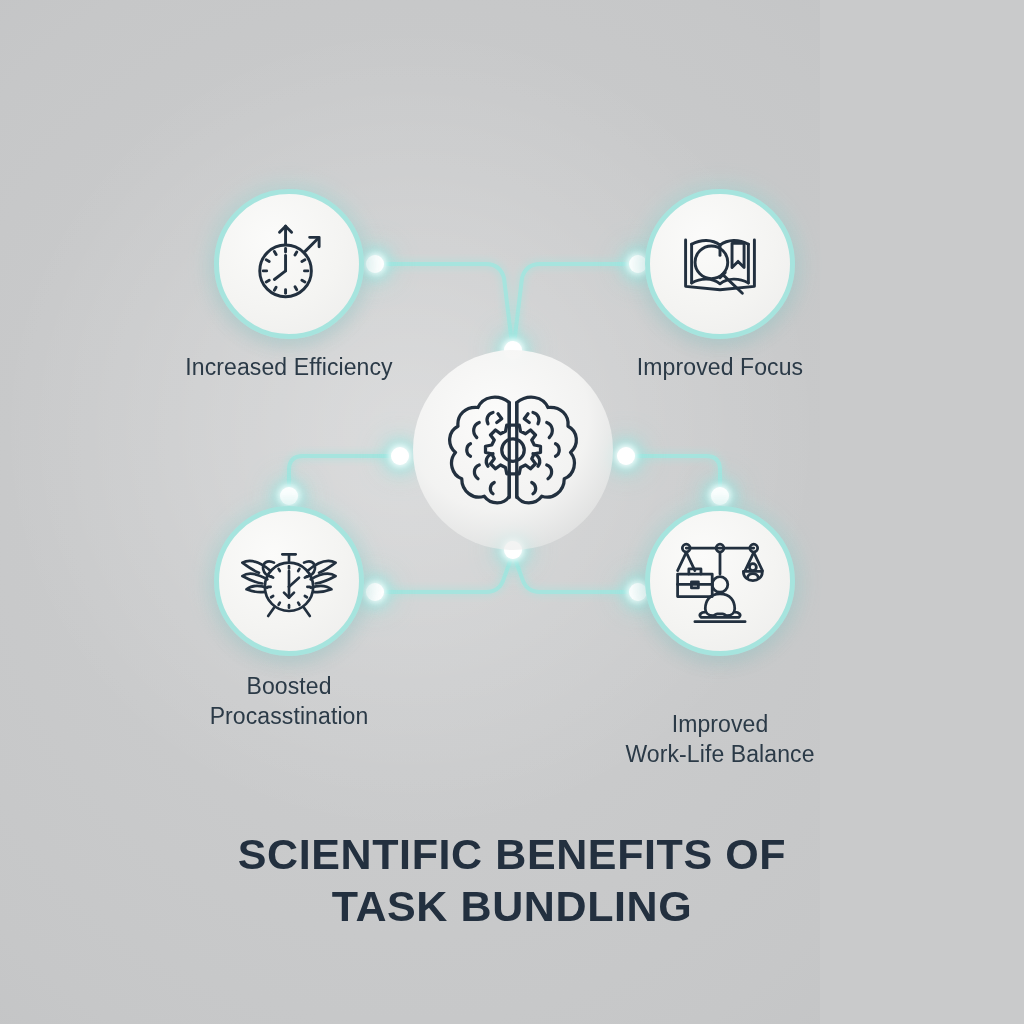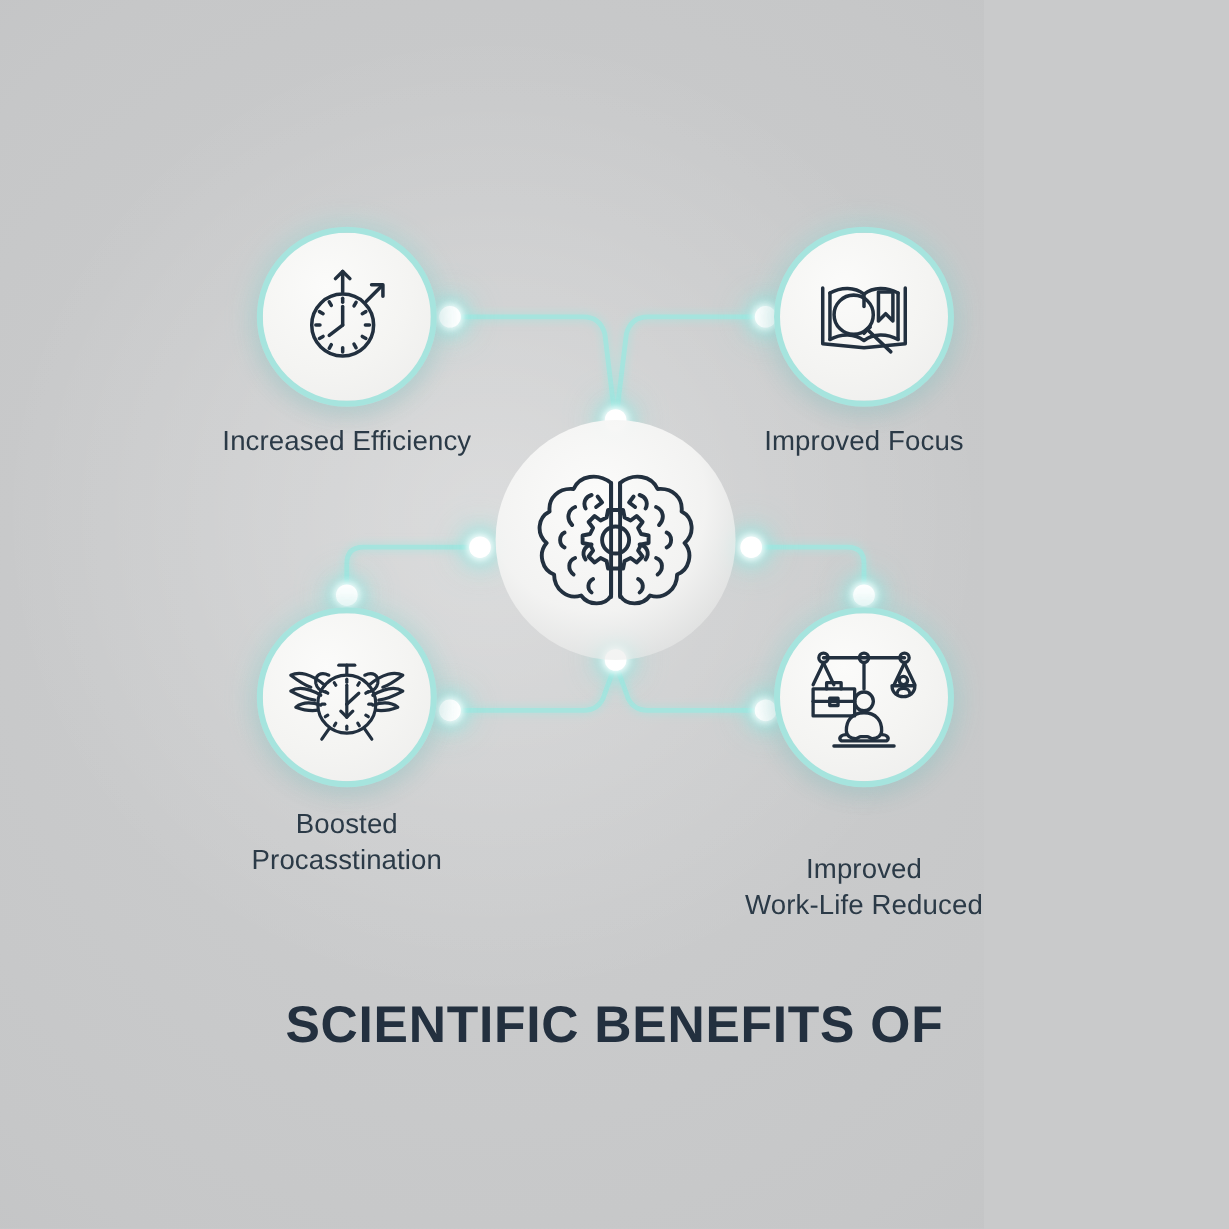--- a/index.html
+++ b/index.html
@@ -341,20 +341,21 @@
                  C49 92 50 90 52 90 L58 90 C60 90 61 92 63 92
                  C68 92 72 89 72 84 C72 75 67 67 55 67 Z"></path>
         <path d="M38 88 C33 88 30 91 33 94 L77 94 C80 91 77 88 72 88"></path>
 
         <path d="M26 99 L84 99"></path>
       </g>
     </svg>
   </div>
   <div class="label" id="label-balance">
     <span>Improved</span><br>
-    <span>Work-Life Reduced</span>
+    <span>Work-Life Balance</span>
   </div>
 
   <div class="title">
     <span class="title-line">SCIENTIFIC BENEFITS OF</span>
+    <span class="title-line">TASK BUNDLING</span>
   </div>
 
 </div>
 
 </body></html>

